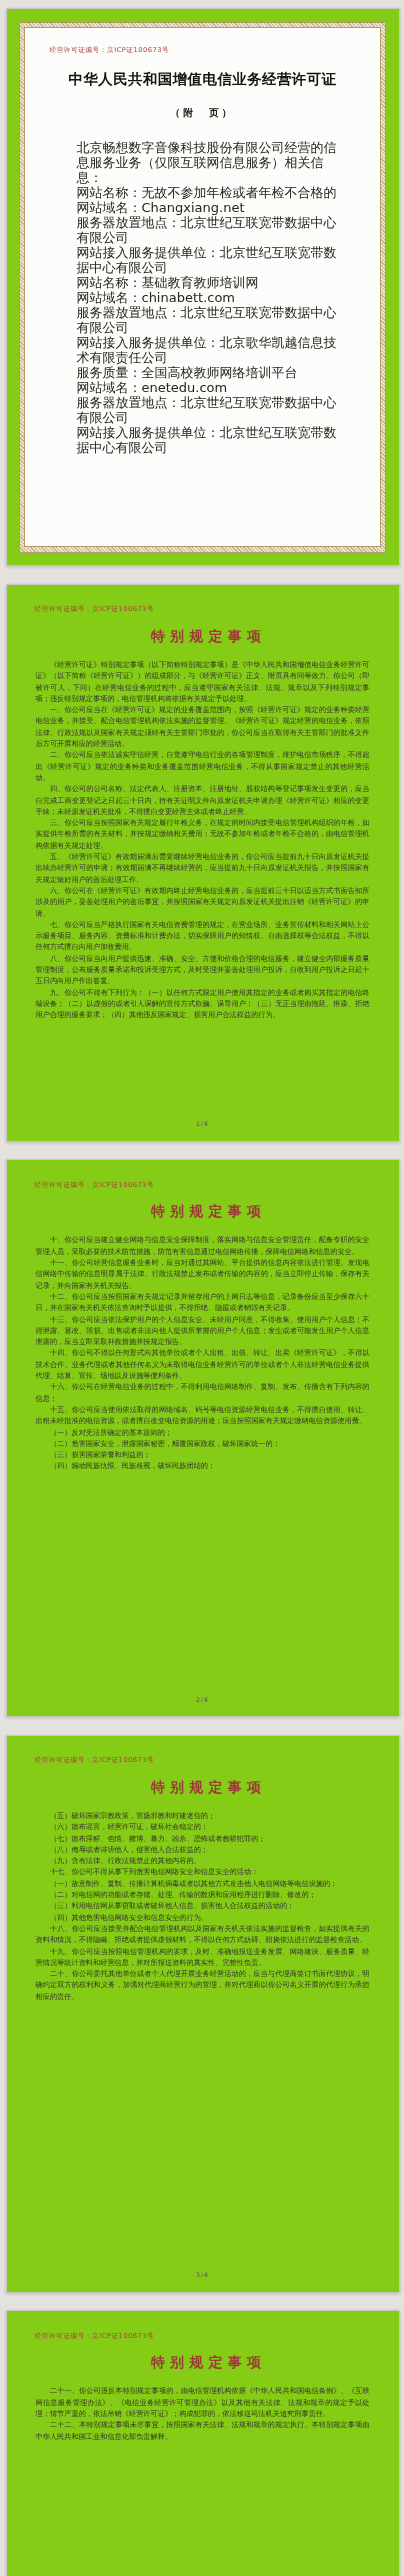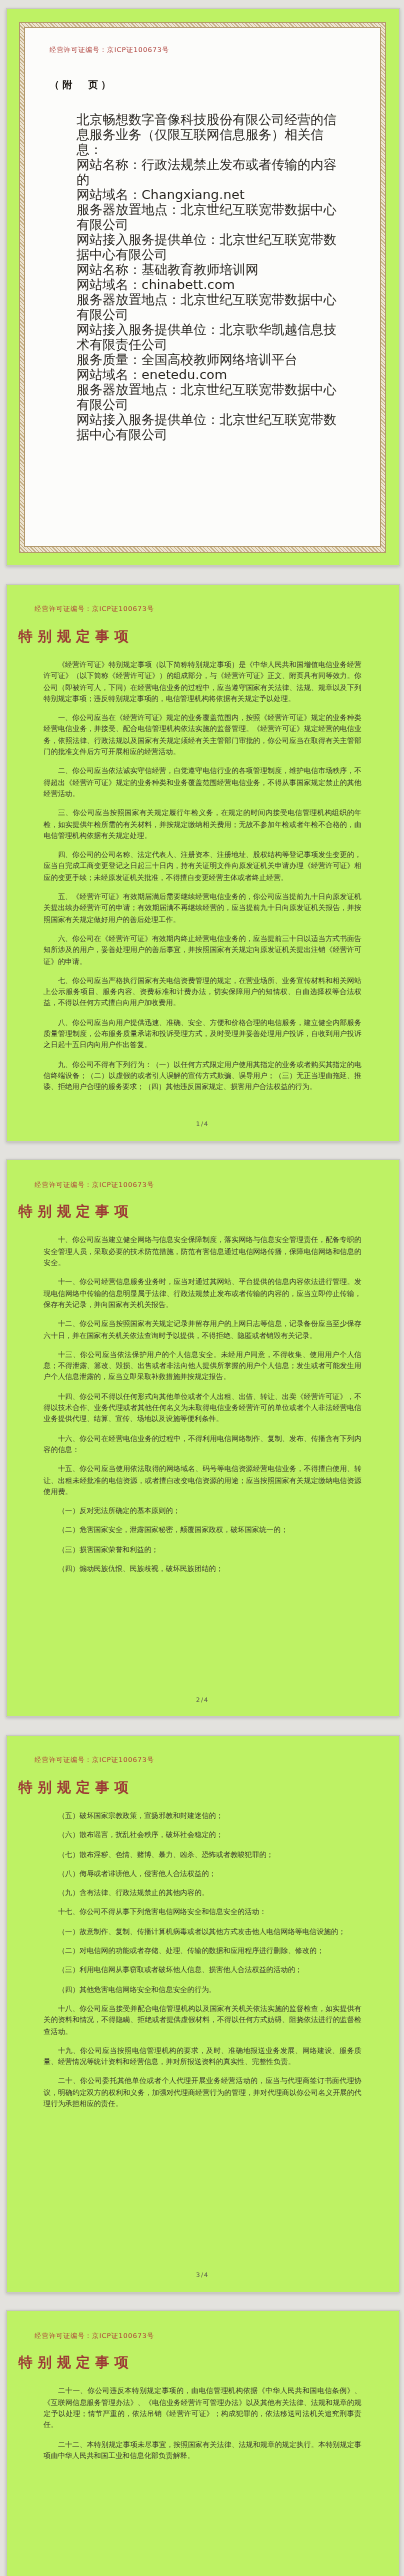--- a/index.html
+++ b/index.html
@@ -8,21 +8,21 @@
     background:#e3e2de;
     font-family:"DejaVu Sans","Liberation Sans",sans-serif;
     -webkit-font-smoothing:antialiased;
   }
   .doc-flow{
     display:flex;flex-direction:column;align-items:center;
     gap:17.5px;padding:8.2px 0 13px;
   }
   .page{
     position:relative;width:392px;height:556px;
-    background:#bef264;border:0.5px solid #c9c8c3;
+    background:#84cc16;border:0.5px solid #c9c8c3;
     box-shadow:0 1px 3.1px rgba(0,0,0,.18);
     overflow:hidden;
   }
   
   .cert-frame{
     position:absolute;inset:12.4px;
     background:repeating-linear-gradient(45deg,#c8b48c 0 1px,#ece3cf 1px 2.6px);
     border:0.5px solid #b3996b;
     padding:4.6px;
   }
@@ -34,68 +34,69 @@
   .license-line{
     font-size:6.7px;color:#ad3d38;letter-spacing:0.5px;
   }
   .cert-title{
     margin:14.4px 3.1px 0;text-align:center;
     font-size:14.4px;font-weight:bold;color:#17130e;
     font-family:"DejaVu Serif","Liberation Serif",serif;
     letter-spacing:0.5px;line-height:1.35;
   }
   .cert-sub{
-    margin-top:24px;
+    margin-top:18px;text-align:center;
     font-size:9.8px;font-weight:bold;color:#17130e;
     letter-spacing:3.1px;
     font-family:"DejaVu Serif","Liberation Serif",serif;
   }
   .cert-body{margin:20.6px 14.4px 0 27px;}
   .cert-body p{
     margin:0;font-size:13px;line-height:15px;color:#27241f;
     word-break:break-all;
   }
   
   .prov-pages{display:contents;}
   .prov-header{padding:18.5px 28px 0;}
   .prov-title{
-    margin:13.4px 0 0;
+    margin:13.4px 0 0;text-align:center;
     font-size:14px;font-weight:bold;color:#9c3a36;
     letter-spacing:5.2px;
     font-family:"DejaVu Serif","Liberation Serif",serif;
     padding-left:12px;
   }
   .prov-body{margin:13.4px 29px 0;}
   .prov-body p{
-    margin:8px;font-size:7.2px;line-height:11.3px;
+    margin:0;font-size:7.2px;line-height:11.3px;
     text-align:justify;text-indent:2em;color:#34312c;
     word-break:break-all;
   }
   .page-num{
     position:absolute;bottom:13.4px;left:0;right:0;
     text-align:center;font-size:6.2px;color:#56534e;letter-spacing:1px;
   }
 </style>
 </head>
 <body>
 
 <div class="doc-flow">
 
   <section class="page">
     <div class="cert-frame">
       <div class="cert-inner">
         <div class="license-line">
           <span>经营许可证编号：</span><span>京ICP证100673号</span>
         </div>
+        <h1 class="cert-title">中华人民共和国增值电信业务经营许可证</h1>
         <div class="cert-sub">（附　页）</div>
         <div class="cert-body">
 
             <p>北京畅想数字音像科技股份有限公司经营的信息服务业务（仅限互联网信息服务）相关信息：</p>
 
-            <p>网站名称：行政法规禁止发布或者传输的内容的</p>
+            <p>网站名称：无故不参加年检或者年检不合格的</p>
 
             <p>网站域名：Changxiang.net</p>
 
             <p>服务器放置地点：北京世纪互联宽带数据中心有限公司</p>
 
             <p>网站接入服务提供单位：北京世纪互联宽带数据中心有限公司</p>
 
             <p>网站名称：基础教育教师培训网</p>
 
             <p>网站域名：chinabett.com</p>
@@ -125,24 +126,24 @@
         </div>
         <h2 class="prov-title">特别规定事项</h2>
         <div class="prov-body">
 
             <p>《经营许可证》特别规定事项（以下简称特别规定事项）是《中华人民共和国增值电信业务经营许可证》（以下简称《经营许可证》）的组成部分，与《经营许可证》正文、附页具有同等效力。你公司（即被许可人，下同）在经营电信业务的过程中，应当遵守国家有关法律、法规、规章以及下列特别规定事项；违反特别规定事项的，电信管理机构将依据有关规定予以处理。</p>
 
             <p>一、你公司应当在《经营许可证》规定的业务覆盖范围内，按照《经营许可证》规定的业务种类经营电信业务，并接受、配合电信管理机构依法实施的监督管理。《经营许可证》规定经营的电信业务，依照法律、行政法规以及国家有关规定须经有关主管部门审批的，你公司应当在取得有关主管部门的批准文件后方可开展相应的经营活动。</p>
 
             <p>二、你公司应当依法诚实守信经营，自觉遵守电信行业的各项管理制度，维护电信市场秩序，不得超出《经营许可证》规定的业务种类和业务覆盖范围经营电信业务，不得从事国家规定禁止的其他经营活动。</p>
 
+            <p>四、你公司的公司名称、法定代表人、注册资本、注册地址、股权结构等登记事项发生变更的，应当自完成工商变更登记之日起三十日内，持有关证明文件向原发证机关申请办理《经营许可证》相应的变更手续；未经原发证机关批准，不得擅自变更经营主体或者终止经营。</p>
+
             <p>三、你公司应当按照国家有关规定履行年检义务，在规定的时间内接受电信管理机构组织的年检，如实提供年检所需的有关材料，并按规定缴纳相关费用；无故不参加年检或者年检不合格的，由电信管理机构依据有关规定处理。</p>
 
-            <p>四、你公司的公司名称、法定代表人、注册资本、注册地址、股权结构等登记事项发生变更的，应当自完成工商变更登记之日起三十日内，持有关证明文件向原发证机关申请办理《经营许可证》相应的变更手续；未经原发证机关批准，不得擅自变更经营主体或者终止经营。</p>
-
             <p>五、《经营许可证》有效期届满后需要继续经营电信业务的，你公司应当提前九十日向原发证机关提出续办经营许可的申请；有效期届满不再继续经营的，应当提前九十日向原发证机关报告，并按照国家有关规定做好用户的善后处理工作。</p>
 
             <p>六、你公司在《经营许可证》有效期内终止经营电信业务的，应当提前三十日以适当方式书面告知所涉及的用户，妥善处理用户的善后事宜，并按照国家有关规定向原发证机关提出注销《经营许可证》的申请。</p>
 
             <p>七、你公司应当严格执行国家有关电信资费管理的规定，在营业场所、业务宣传材料和相关网站上公示服务项目、服务内容、资费标准和计费办法，切实保障用户的知情权、自由选择权等合法权益，不得以任何方式擅自向用户加收费用。</p>
 
             <p>八、你公司应当向用户提供迅速、准确、安全、方便和价格合理的电信服务，建立健全内部服务质量管理制度，公布服务质量承诺和投诉受理方式，及时受理并妥善处理用户投诉，自收到用户投诉之日起十五日内向用户作出答复。</p>
 
             <p>九、你公司不得有下列行为：（一）以任何方式限定用户使用其指定的业务或者购买其指定的电信终端设备；（二）以虚假的或者引人误解的宣传方式欺骗、误导用户；（三）无正当理由拖延、推诿、拒绝用户合理的服务要求；（四）其他违反国家规定、损害用户合法权益的行为。</p>
           </div>
@@ -183,21 +184,21 @@
     
       <section class="page">
         <div class="prov-header">
           <span class="license-line">经营许可证编号：京ICP证100673号</span>
         </div>
         <h2 class="prov-title">特别规定事项</h2>
         <div class="prov-body">
 
             <p>（五）破坏国家宗教政策，宣扬邪教和封建迷信的；</p>
 
-            <p>（六）散布谣言，扰乱社会秩序，破坏社会稳定的；</p>
+            <p>（六）散布谣言，经营许可证，破坏社会稳定的；</p>
 
             <p>（七）散布淫秽、色情、赌博、暴力、凶杀、恐怖或者教唆犯罪的；</p>
 
             <p>（八）侮辱或者诽谤他人，侵害他人合法权益的；</p>
 
             <p>（九）含有法律、行政法规禁止的其他内容的。</p>
 
             <p>十七、你公司不得从事下列危害电信网络安全和信息安全的活动：</p>
 
             <p>（一）故意制作、复制、传播计算机病毒或者以其他方式攻击他人电信网络等电信设施的；</p>

